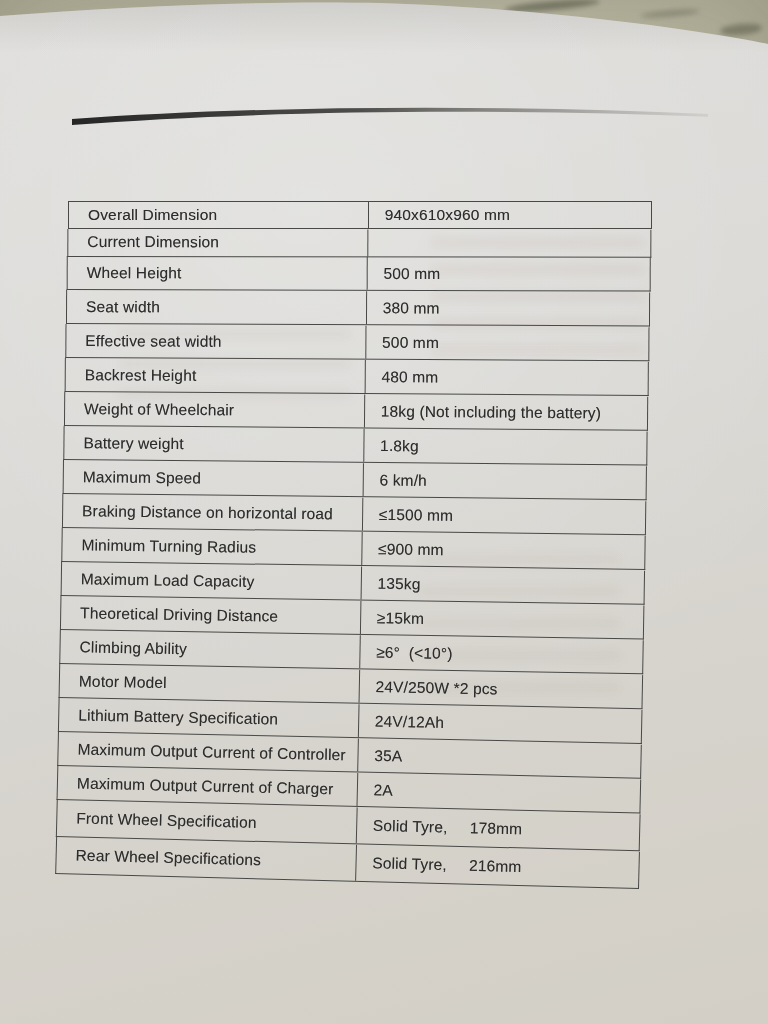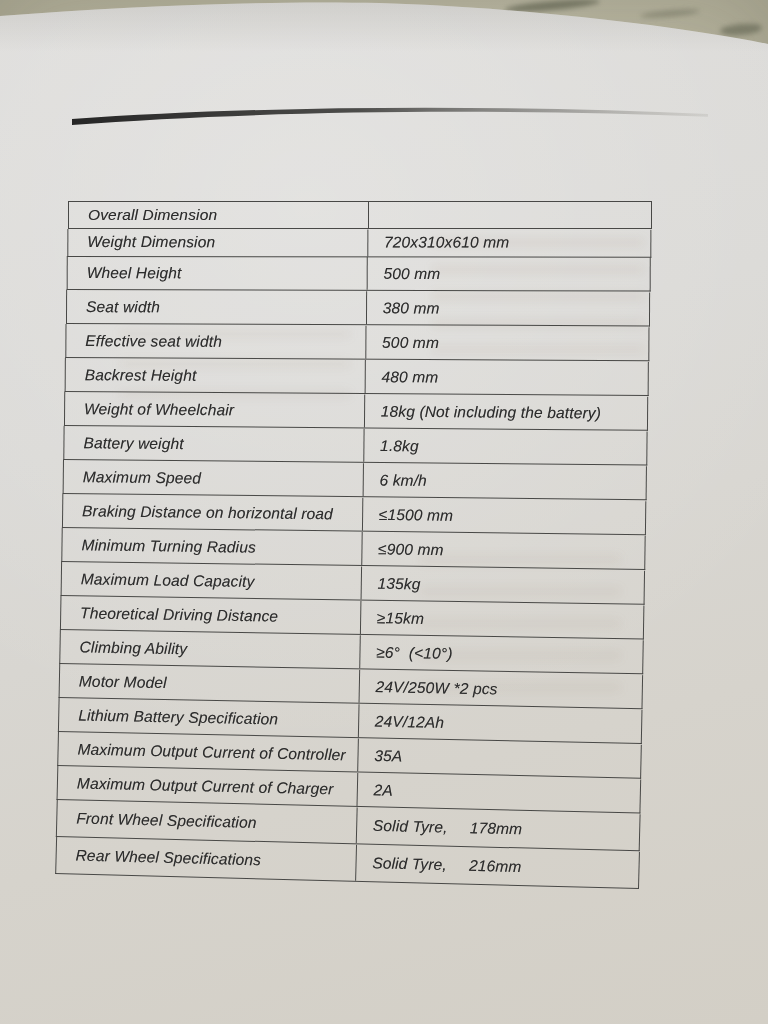--- a/index.html
+++ b/index.html
@@ -35,21 +35,20 @@
   .g2{left:120px;top:330px;width:230px;height:90px;
       background:repeating-linear-gradient(180deg,rgba(140,112,90,.07) 0 8px,rgba(0,0,0,0) 8px 30px);}
   .g3{left:420px;top:555px;width:200px;height:160px;
       background:repeating-linear-gradient(180deg,rgba(148,118,95,.07) 0 9px,rgba(0,0,0,0) 9px 32px);}
   
   .spec-table{
     position:absolute;left:68px;top:201px;width:584px;
     --line:#484846;
     color:#2c2c2c;font-size:15.5px;letter-spacing:.15px;
     text-shadow:0 0 .6px rgba(40,40,40,.40);
-    font-style:italic;
   }
   .row{
     display:flex;height:34px;box-sizing:border-box;
     border-left:1.4px solid var(--line);
     border-right:1.4px solid var(--line);
     border-bottom:1.4px solid var(--line);
     transform:translateX(calc(var(--i) * -0.65px)) rotate(calc(var(--i) * 0.078deg));
     transform-origin:0 50%;
   }
   .row:nth-child(-n+2){height:27.5px;}
@@ -83,24 +82,24 @@
       <path d="M6,18 C190,5 420,3 642,13 L642,15.8 C420,7 190,10 6,24 Z" fill="url(#swg)"></path>
     </svg>
 
     <div class="ghost g1"></div>
     <div class="ghost g2"></div>
     <div class="ghost g3"></div>
 
     <div class="spec-table">
       <div class="row" style="--i:0">
         <div class="cell label">Overall Dimension</div>
+        <div class="cell value">940x610x960 mm</div>
       </div>
       <div class="row" style="--i:1">
-        <div class="cell label">Weight Dimension</div>
-        <div class="cell value">720x310x610 mm</div>
+        <div class="cell label">Current Dimension</div>
       </div>
       <div class="row" style="--i:2">
         <div class="cell label">Wheel Height</div>
         <div class="cell value">500 mm</div>
       </div>
       <div class="row" style="--i:3">
         <div class="cell label">Seat width</div>
         <div class="cell value">380 mm</div>
       </div>
       <div class="row" style="--i:4">

